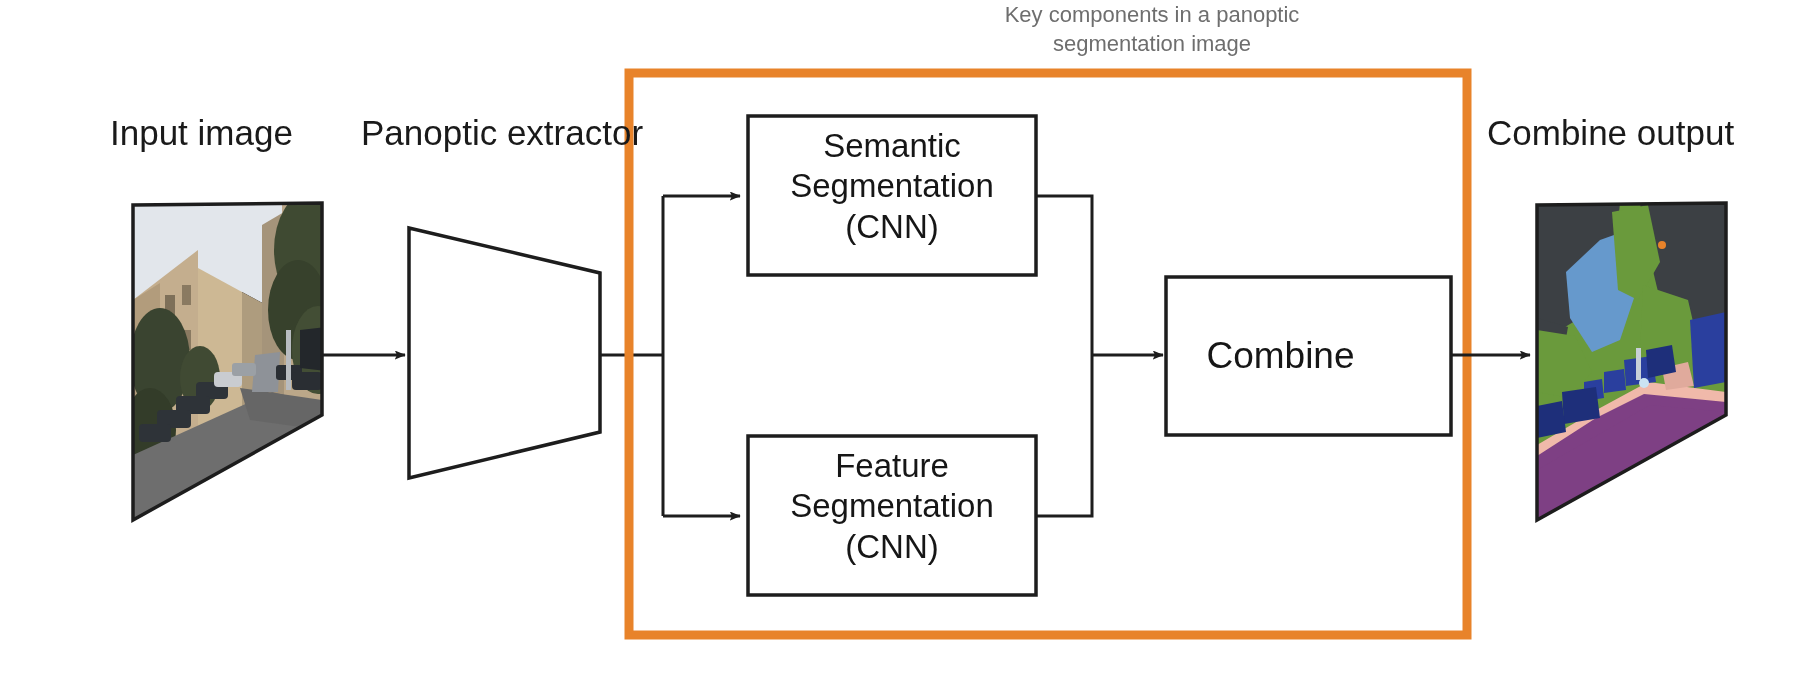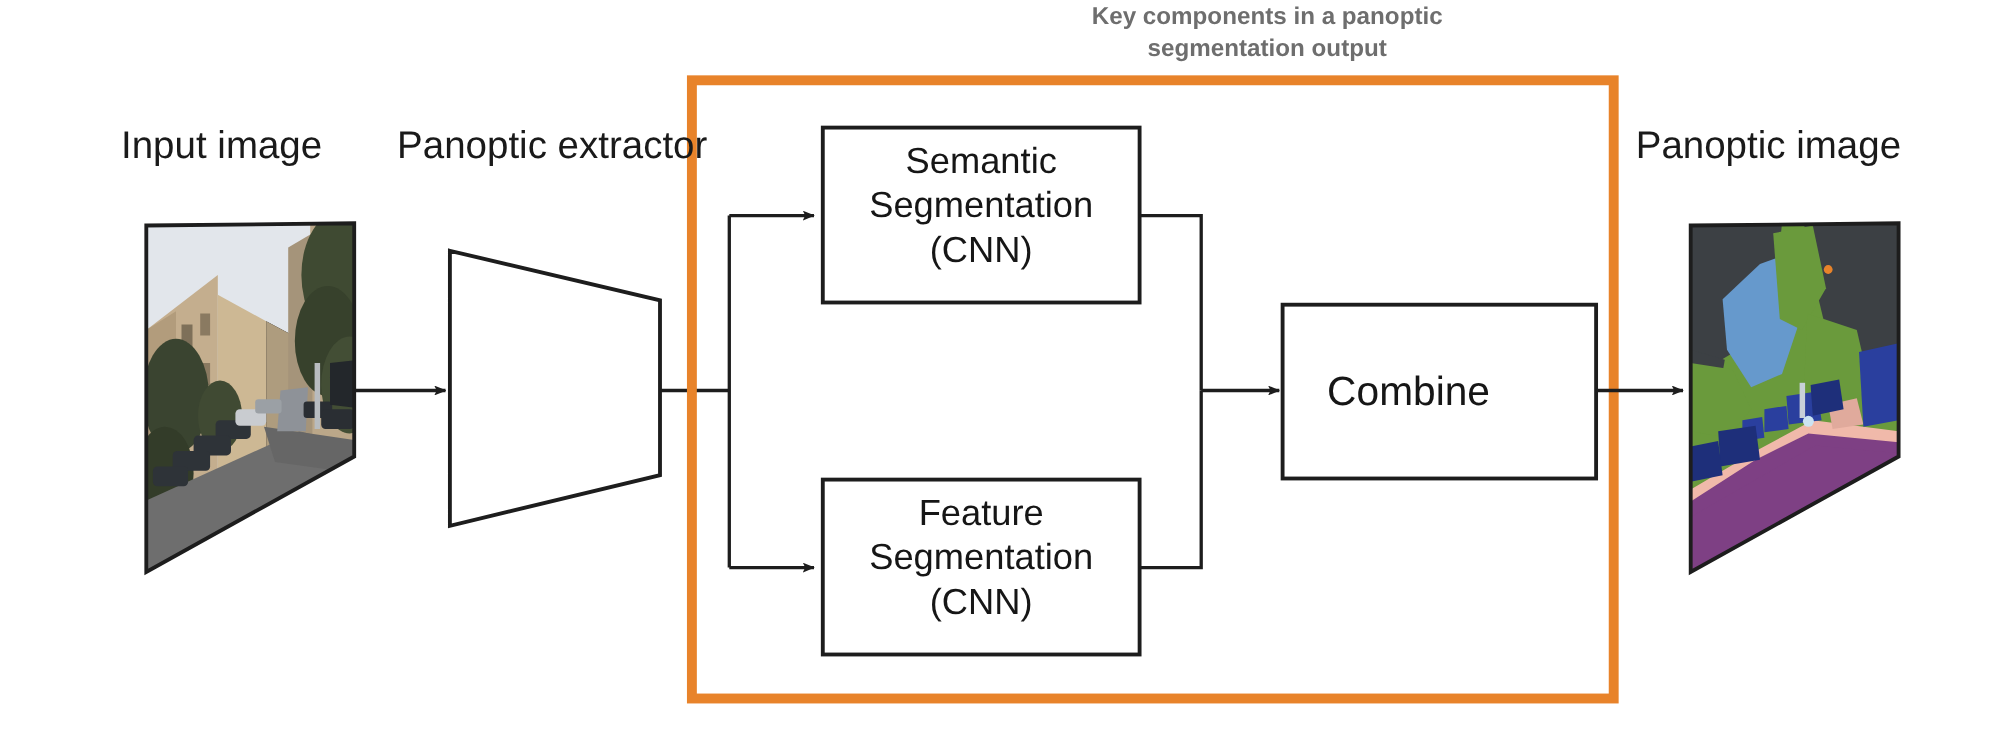--- a/index.html
+++ b/index.html
@@ -36,21 +36,21 @@
     user-select: none;
   }
   .lbl-big {
     font-size: 35px;
     font-weight: 400;
   }
   .caption {
     position: absolute;
     color: #6e6e6e;
     font-size: 22px;
-    font-weight: 700;
+    font-weight: 400;
     text-align: center;
     line-height: 1.33;
     font-family: "Liberation Sans", sans-serif;
     user-select: none;
   }
   .boxtext {
     position: absolute;
     text-align: center;
     color: #161616;
     font-size: 33px;
@@ -193,30 +193,30 @@
 
       <rect x="1636" y="348" width="5" height="32" fill="#C8D0D8"></rect>
       <circle cx="1644" cy="383" r="5" fill="#CBE3F2"></circle>
       <circle cx="1662" cy="245" r="4" fill="#E8832A"></circle>
     </g>
     <polygon points="1537,205 1726,203 1726,415 1537,520" fill="none" stroke="#1d1d1d" stroke-width="3.5"></polygon>
   </svg>
 
   <div class="caption" style="left:936px; top:0px; width:432px;">
     <div>Key components in a panoptic</div>
-    <div>segmentation output</div>
+    <div>segmentation image</div>
   </div>
 
   <div class="lbl lbl-big" style="left:110px; top:112px;text-align:right;">Input image</div>
 
   <div class="lbl lbl-big" style="left:357px; top:112px; text-align:center; width:290px;">
     <div>Panoptic extractor</div>
   </div>
 
-  <div class="lbl lbl-big" style="left:1487px; top:112px;">Panoptic image</div>
+  <div class="lbl lbl-big" style="left:1487px; top:112px;">Combine output</div>
 
   <div class="boxtext twoline" style="left:748px; top:126px; width:288px;">
     <div>Semantic</div>
     <div>Segmentation</div>
     <div>(CNN)</div>
   </div>
 
   <div class="boxtext twoline" style="left:748px; top:446px; width:288px;">
     <div>Feature</div>
     <div>Segmentation</div>

